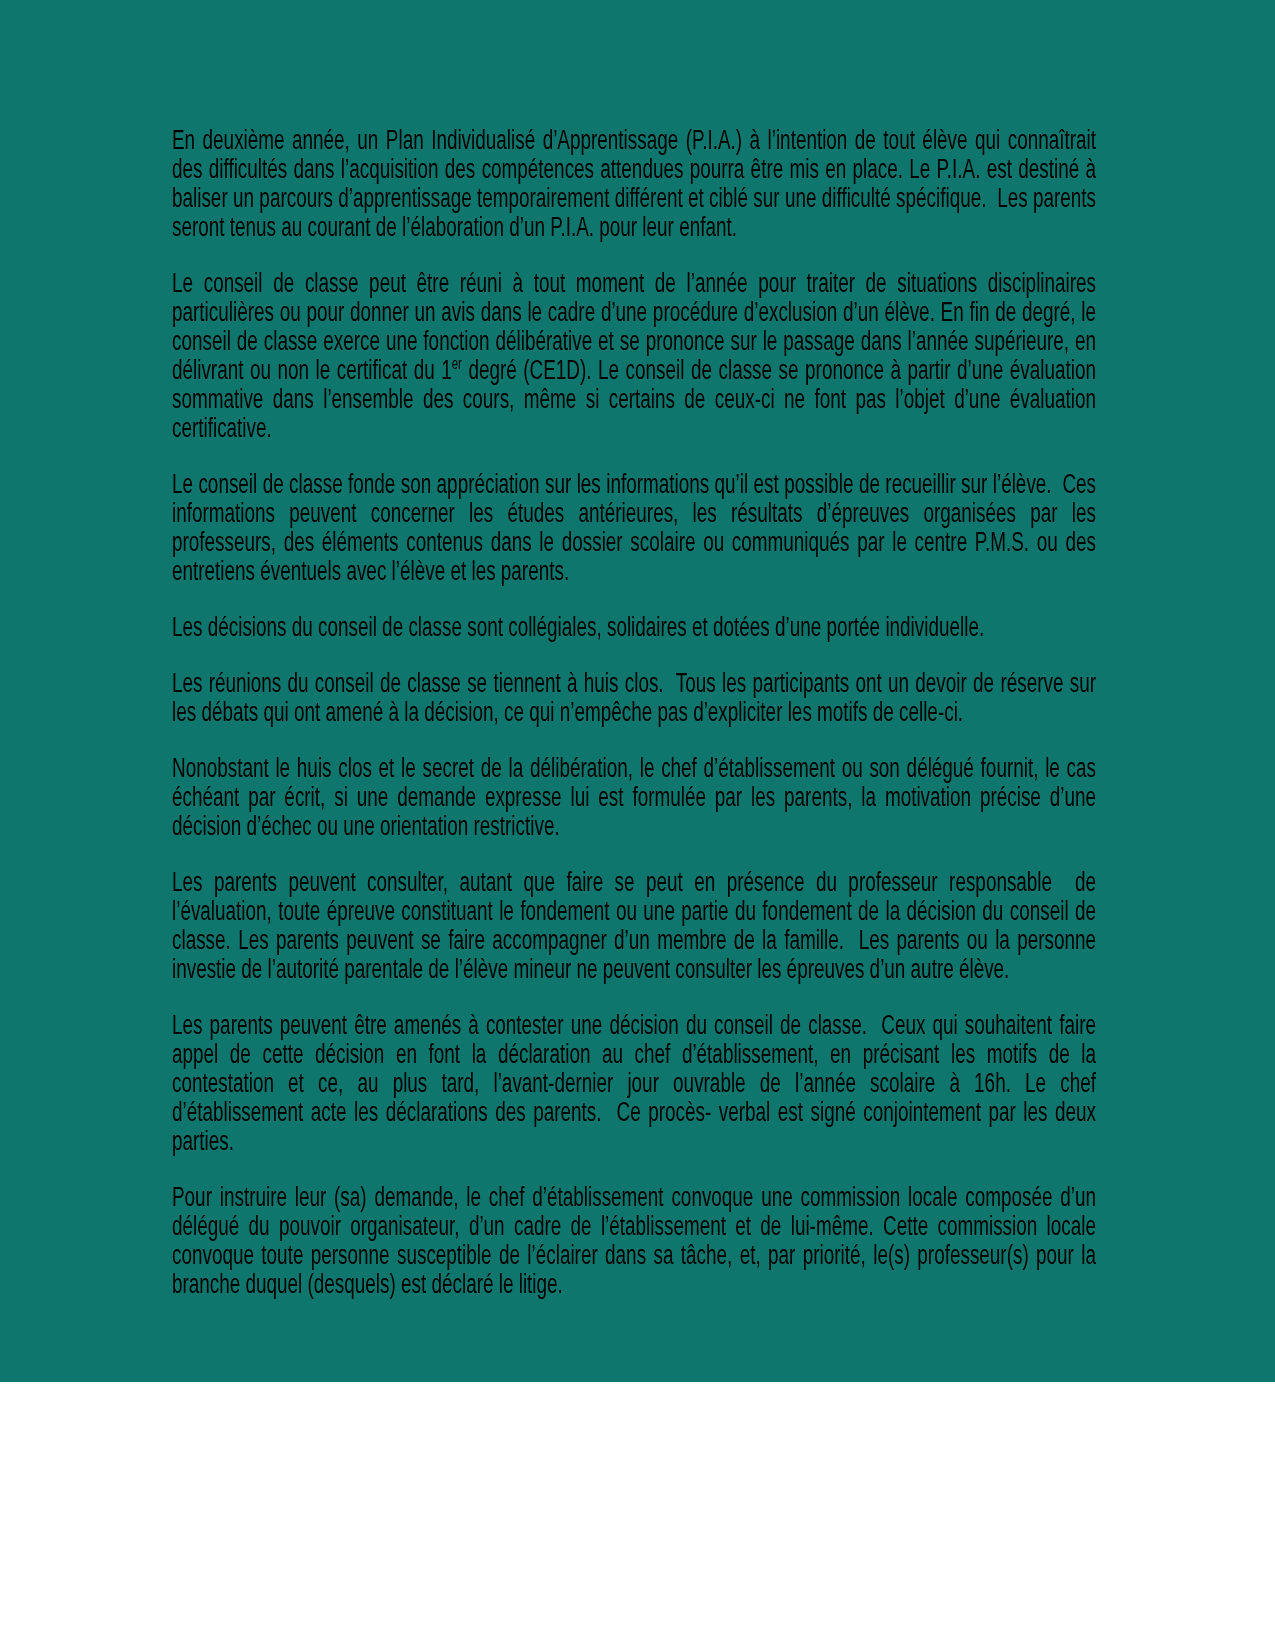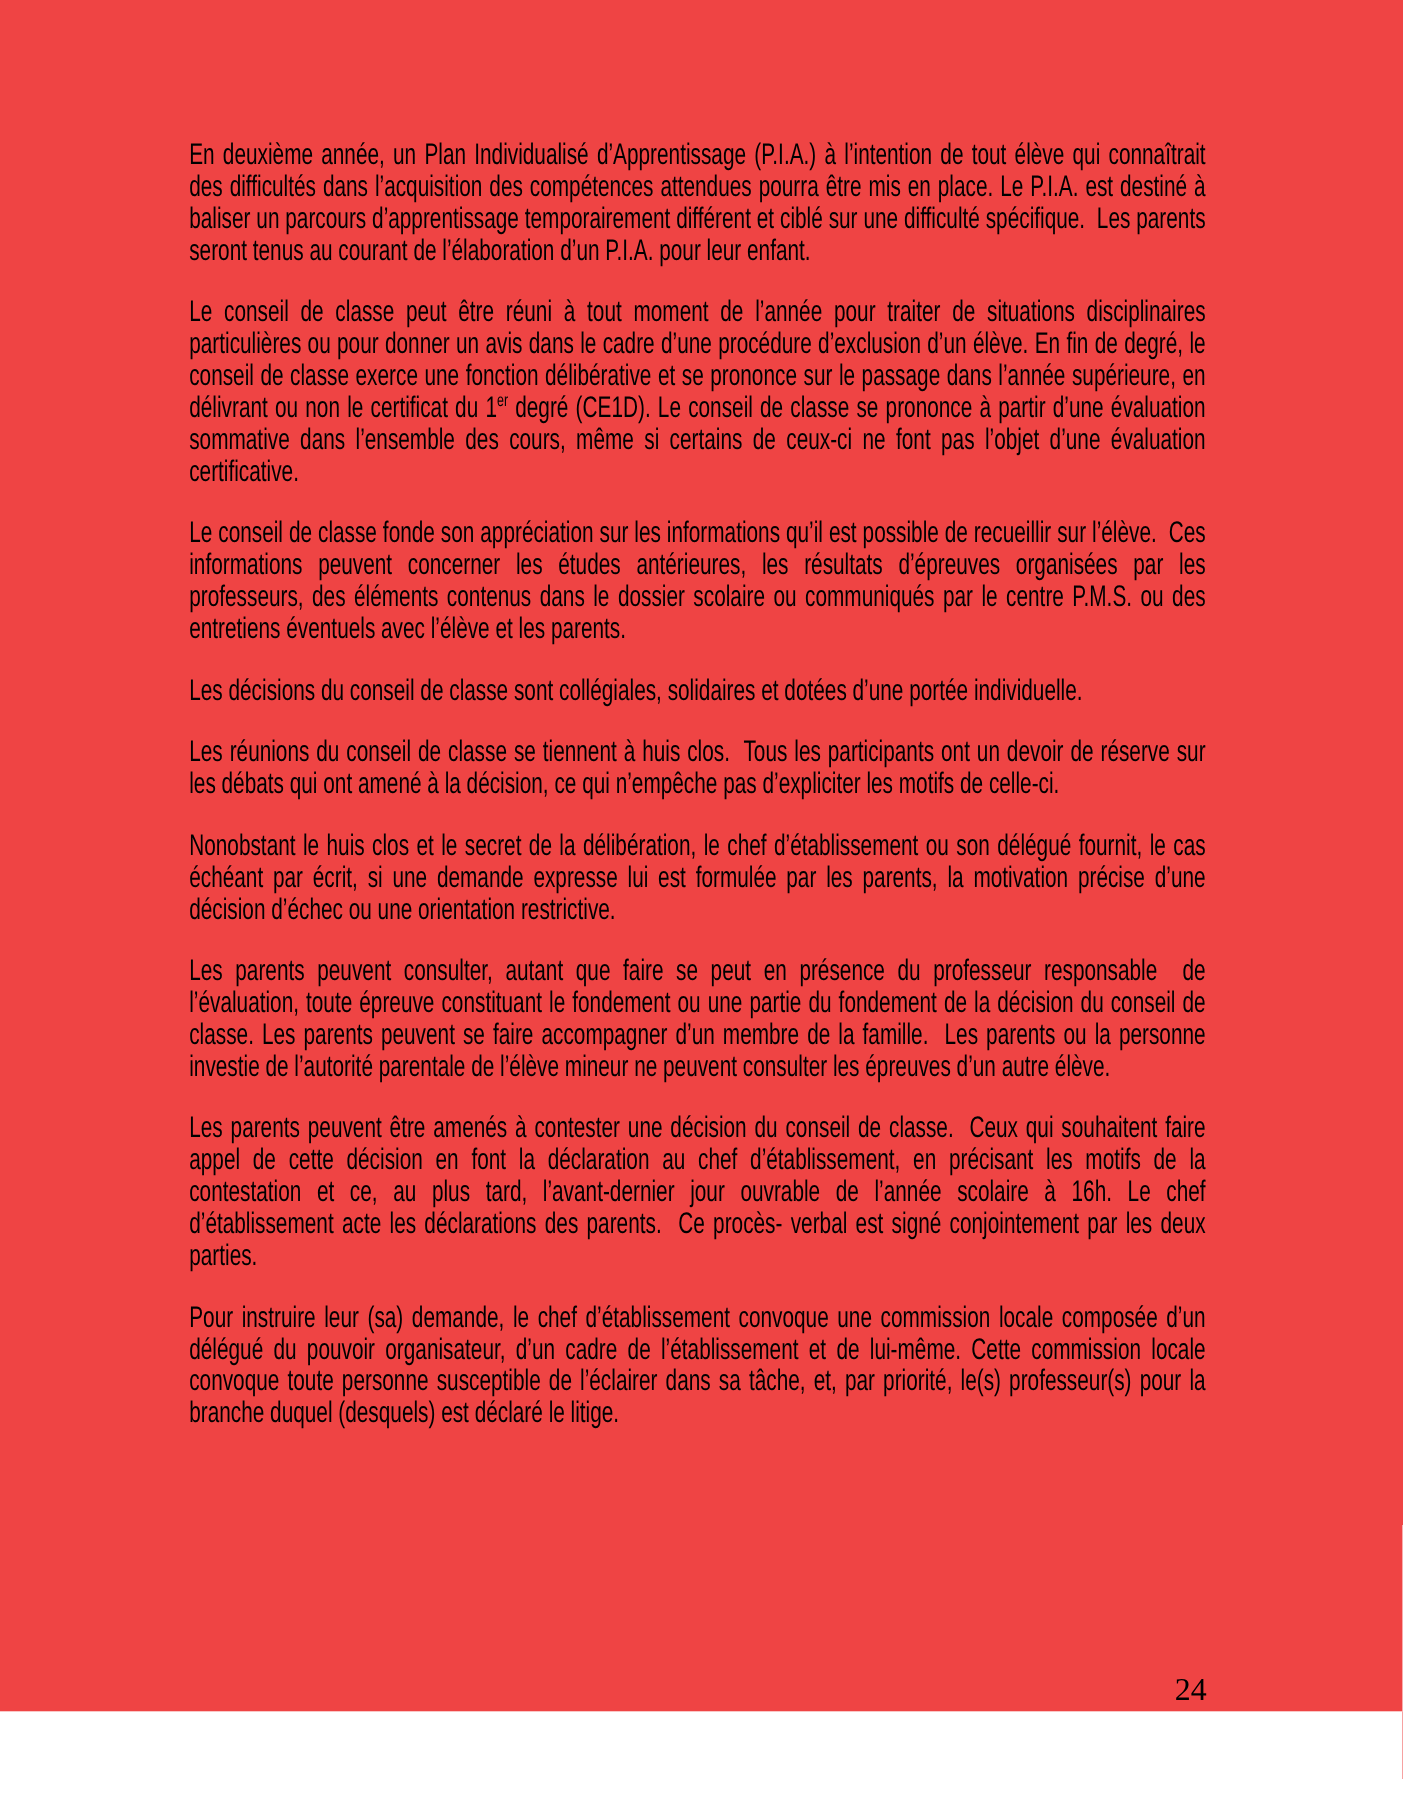--- a/index.html
+++ b/index.html
@@ -3,22 +3,22 @@
 <meta charset="utf-8">
 <style>
   html, body {
     margin: 0;
     padding: 0;
     background: #ffffff;
   }
   .page {
     position: relative;
     width: 1275px;
-    height: 1556px;
-    background: #ef4444;
+    height: 1382px;
+    background: #0f766e;
     overflow: hidden;
     color: #000000;
   }
   .text-block {
     position: absolute;
     left: 172px;
     top: 126px;
     width: 1320px;
     transform: scaleX(0.70);
     transform-origin: top left;

